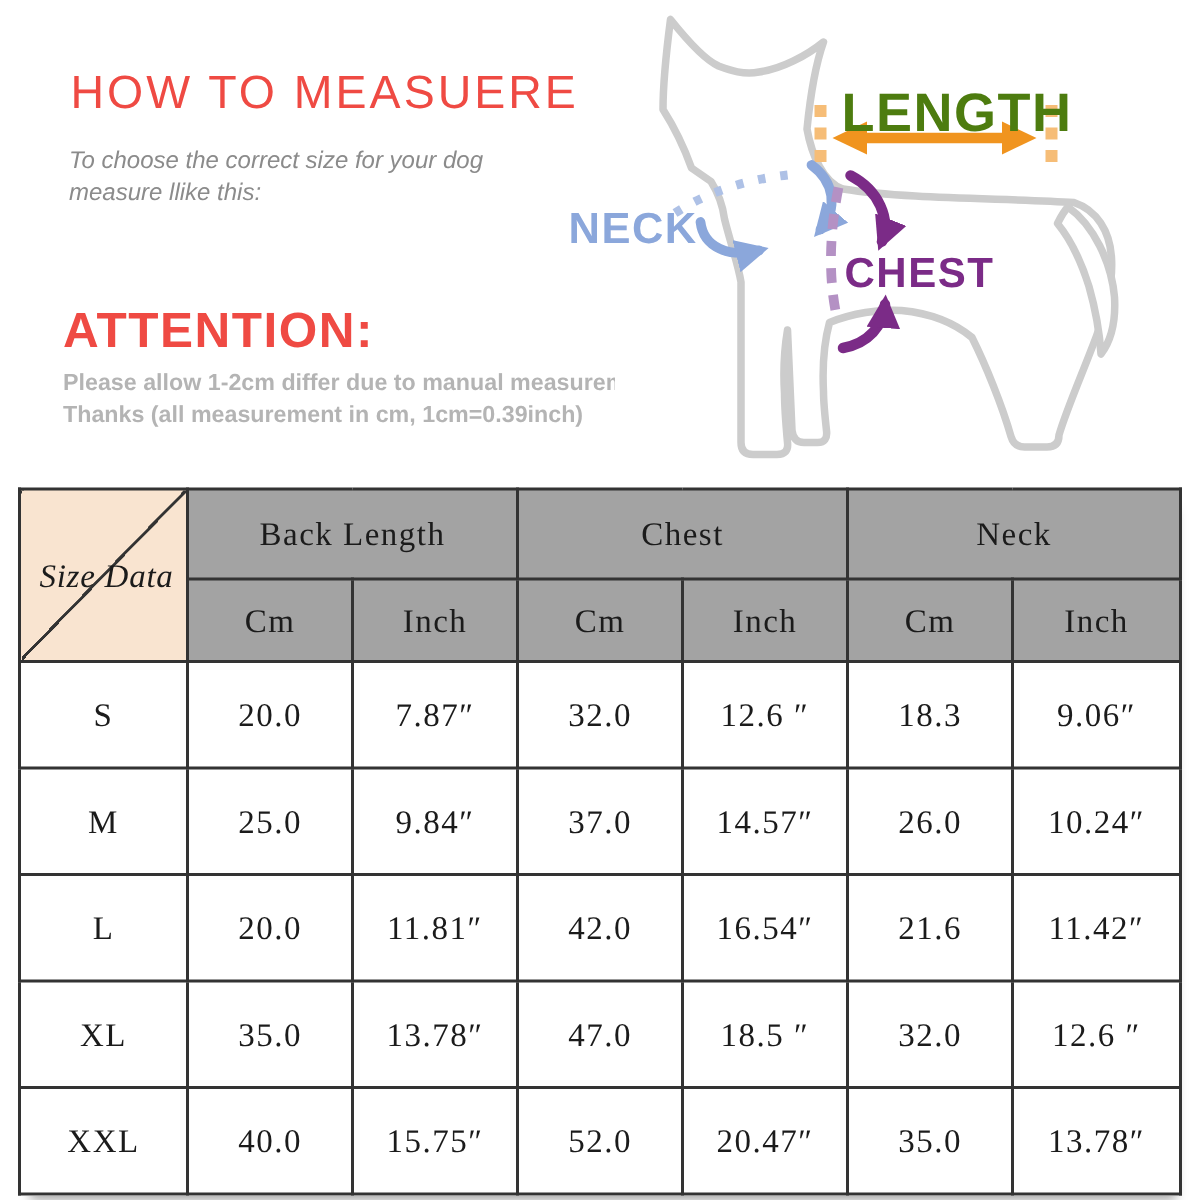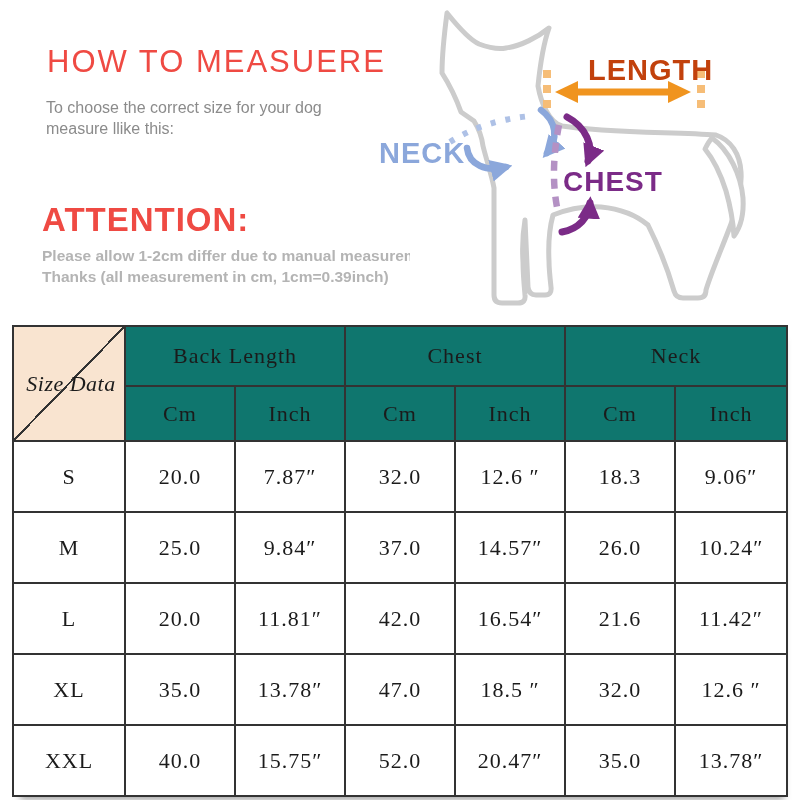--- a/index.html
+++ b/index.html
@@ -9,54 +9,54 @@
     -webkit-font-smoothing:antialiased;
   }
   .abs{position:absolute;}
 
   
   .howto-title{
     left:47px;top:44px;font-size:31px;font-weight:normal;color:#ef4a43;
     letter-spacing:2px;white-space:nowrap;
   }
   .howto-sub{
-    left:46px;top:97px;font-size:16px;color:#8b8b8b;line-height:21px;
+    left:46px;top:97px;font-size:16px;color:#8b8b8b;line-height:21px;font-style:italic;
   }
   .attention-title{
     left:42px;top:201px;font-size:33px;font-weight:bold;color:#ef4a43;
     letter-spacing:1px;white-space:nowrap;
   }
   .attention-body{
     left:42px;top:245px;font-size:15.5px;font-weight:bold;color:#b4b4b4;
     line-height:21px;
   }
   .attention-body .clip{
     width:368px;white-space:nowrap;overflow:hidden;
   }
 
   
   .diag-label{font-weight:bold;white-space:nowrap;}
-  .label-length{left:588px;top:54px;font-size:29px;color:#c2410c;letter-spacing:1px;}
+  .label-length{left:561px;top:54px;font-size:36px;color:#4d7c0f;letter-spacing:1px;}
   .label-neck{left:379px;top:137px;font-size:29px;color:#8ba7db;letter-spacing:1px;}
   .label-chest{left:563px;top:166px;font-size:28px;color:#7b2b87;letter-spacing:1px;}
 
   .dog-svg{left:0;top:0;pointer-events:none;}
 
   
   table.size-table{
     position:absolute;left:12px;top:325px;width:776px;
     border-collapse:collapse;table-layout:fixed;
     font-family:"Liberation Serif",serif;color:#1b1b1b;
     box-shadow:2px 9px 7px -6px rgba(0,0,0,.35);
   }
   .size-table th,.size-table td{
     border:2px solid #333333;text-align:center;vertical-align:middle;
     font-weight:normal;font-size:22px;letter-spacing:1px;padding:0;
   }
-  .size-table .hdr{background:#0f766e;}
+  .size-table .hdr{background:#a3a3a3;}
   .size-table tr.group-row th{height:58px;}
   .size-table tr.unit-row th{height:53px;margin-top:10px;}
   .size-table tr.data-row td{height:69px;}
   .size-table td.corner{
     background-color:#f9e4d0;
     background-image:linear-gradient(to bottom right,
       transparent calc(50% - 1px), #333333 calc(50% - 1px),
       #333333 calc(50% + 1px), transparent calc(50% + 1px));
     text-align:center;padding-left:4px;font-size:22px;letter-spacing:0.5px;font-style:italic;
   }

